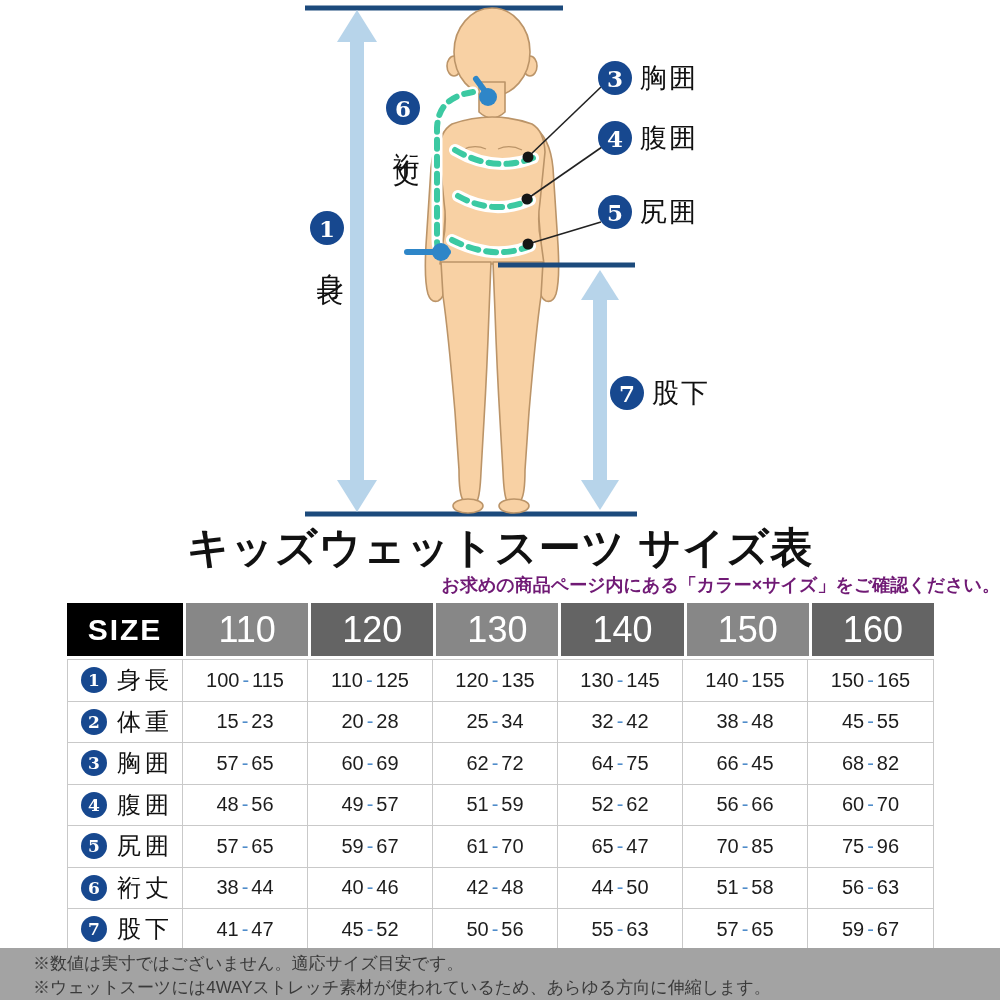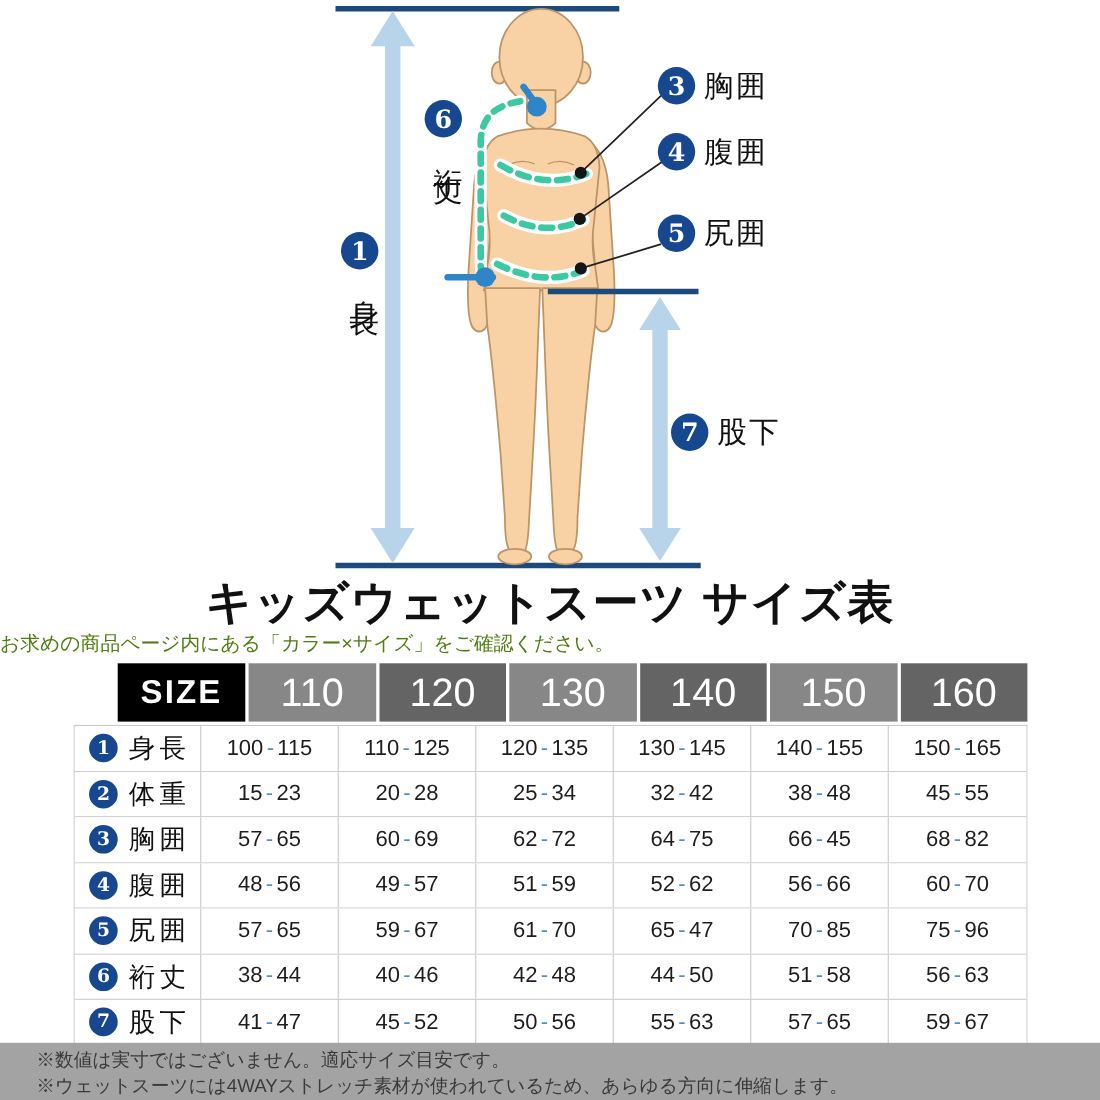--- a/index.html
+++ b/index.html
@@ -42,28 +42,28 @@
     position:absolute;writing-mode:vertical-rl;text-orientation:upright;
     font-family:"DejaVu Serif","Liberation Serif",serif;
     font-size:27px;color:#111;letter-spacing:7px;
   }
   
   .title{
     position:absolute;left:0;top:520px;width:1000px;text-align:center;
     font-size:42px;font-weight:800;letter-spacing:1px;color:#111;
   }
   .subtitle{
-    position:absolute;left:0;top:573px;width:1000px;text-align:left;
-    font-size:18px;font-weight:normal;color:#4d7c0f;
+    position:absolute;left:0;top:573px;width:1000px;text-align:right;
+    font-size:18px;font-weight:bold;color:#701a75;
   }
   
   .size-table{position:absolute;left:67px;top:603px;width:867px;}
   .t-header{
     display:grid;grid-template-columns:116px repeat(6,1fr);
-    column-gap:3px;height:53px;margin-bottom:3px;margin-left:40px;
+    column-gap:3px;height:53px;margin-bottom:3px;
   }
   .hc{display:flex;align-items:center;justify-content:center;color:#fff;}
   .hc.size{background:var(--header-black);font-weight:bold;font-size:30px;letter-spacing:2px;}
   .hc.col{font-size:36px;font-weight:400;}
   .hc.light{background:var(--col-light);}
   .hc.dark{background:var(--col-dark);}
   .t-body{border-top:1px solid var(--border);border-left:1px solid var(--border);border-right:1px solid var(--border);}
   .trow{
     display:grid;grid-template-columns:115px repeat(6,1fr);
     height:41.5px;border-bottom:1px solid var(--border);background:#fff;

